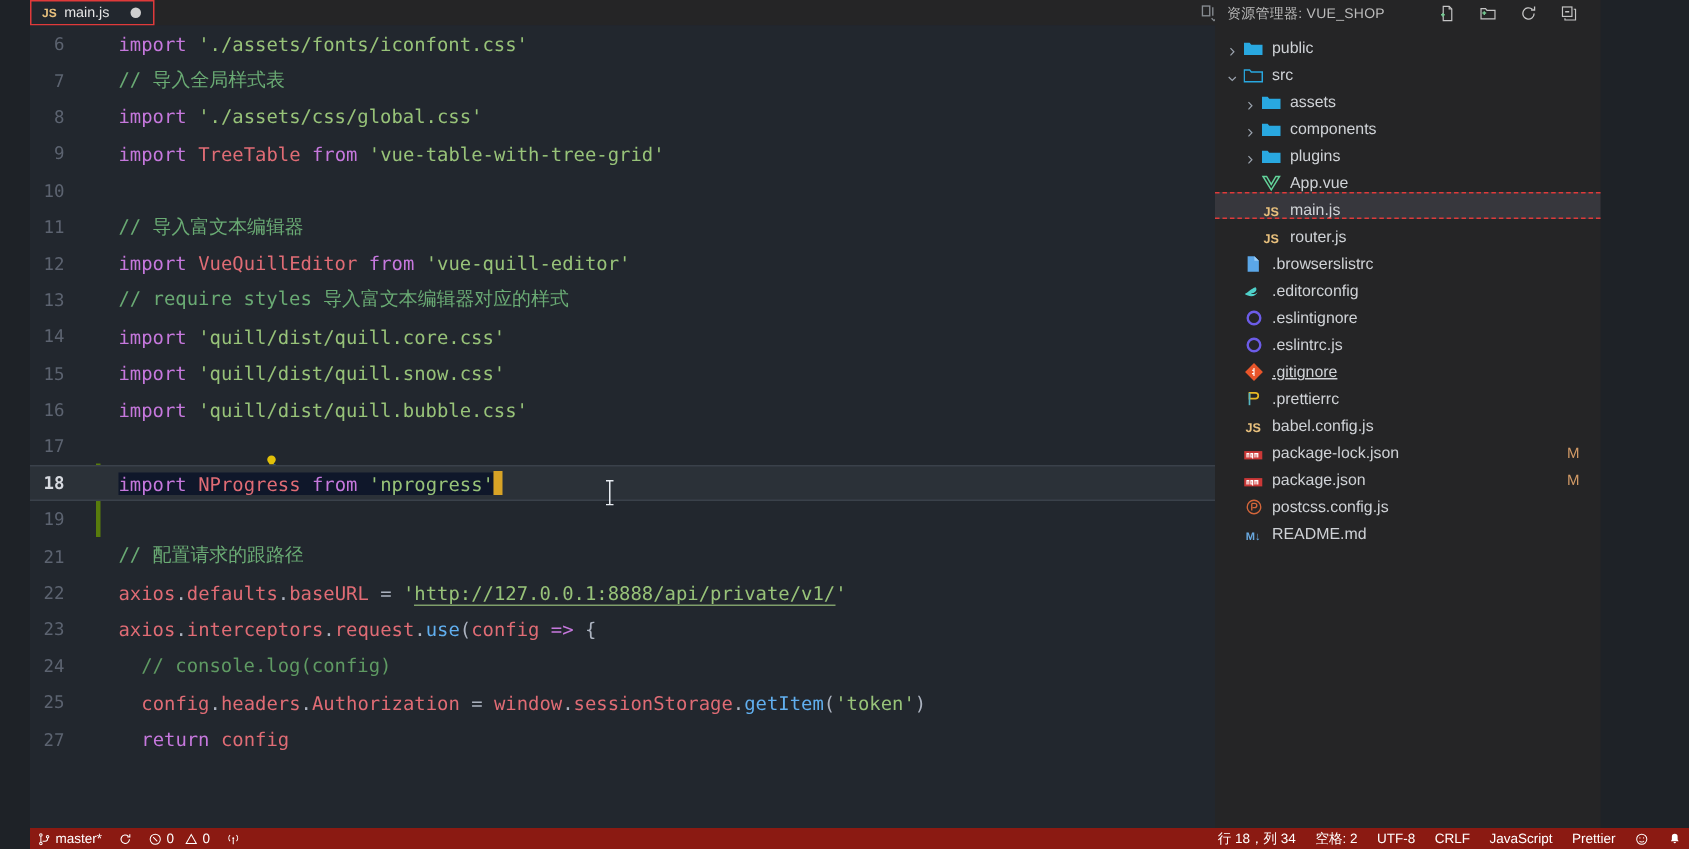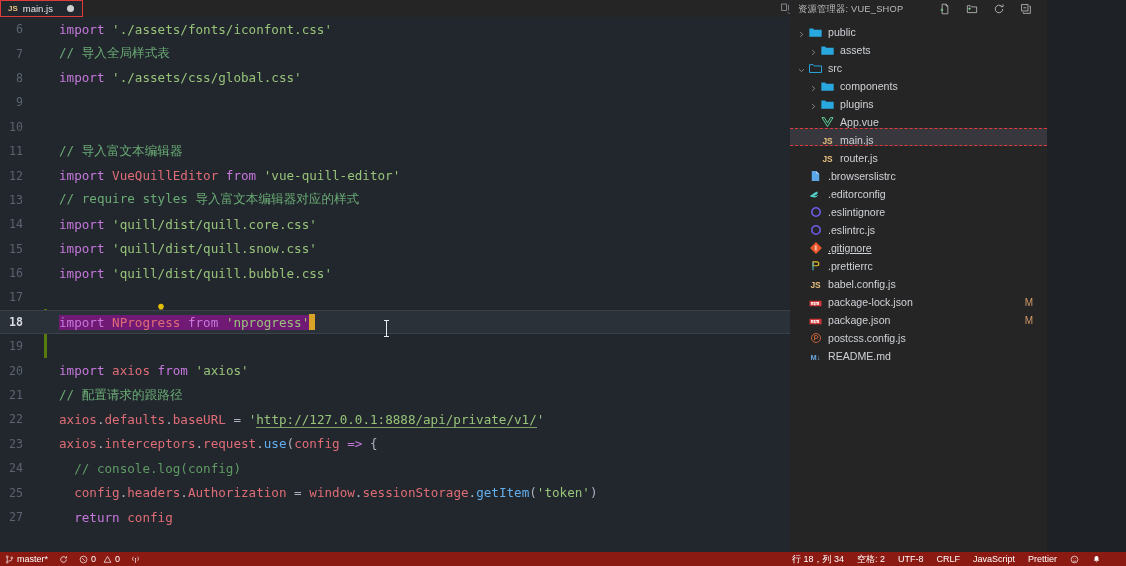--- a/index.html
+++ b/index.html
@@ -1,21 +1,21 @@
 <!DOCTYPE html>
 <html><head>
 <meta charset="utf-8">
 <style>
   * { margin:0; padding:0; box-sizing:border-box; }
   html,body {
     width:1126px; height:566px; overflow:hidden;
     background:#1e2227;
     font-family:"Liberation Sans", sans-serif;
   }
-  #app { position:relative; width:1047px; height:566px; background:#252526; }
+  #app { position:relative; width:1047px; height:566px; background:#252526;margin-left:20px; }
 
   
   .editor-col {
     position:absolute; left:0; top:0; width:869px; height:552px;
     background:#22272e;
   }
 
   
   .tabbar {
     position:absolute; left:0; top:0; width:869px; height:17px;
@@ -85,21 +85,21 @@
   .str     { color:#98c379; }      
   .cmt     { color:#5f9a63; }      
   .cmt-cn  { color:#6aab74; }
   .ident   { color:#e06c75; }      
   .fn      { color:#61afef; }
   .plain   { color:#abb2bf; }
   .punc    { color:#abb2bf; }
   .link    { color:#98c379; border-bottom:1px solid #7f9e6a; }
 
   
-  .sel { background:#701a75; }
+  .sel { background:#0f172a; }
 
   
   .cursor {
     display:inline-block; width:6px; height:16px; vertical-align:-3px;
     background:#d8a326; margin-left:0;
   }
 
   
   .bulb {
     position:absolute; left:64px; width:12px; height:13px;
@@ -234,20 +234,21 @@
           <span class="content cmt-cn">// 导入全局样式表</span>
         </div>
 
         <div class="line">
           <span class="ln">8</span>
           <span class="content"><span class="kw">import</span> <span class="str">'./assets/css/global.css'</span></span>
         </div>
 
         <div class="line">
           <span class="ln">9</span>
+          <span class="content"><span class="kw">import</span> <span class="ident">TreeTable</span> <span class="kw">from</span> <span class="str">'vue-table-with-tree-grid'</span></span>
         </div>
 
         <div class="line">
           <span class="ln">10</span>
           <span class="content"></span>
         </div>
 
         <div class="line">
           <span class="ln">11</span>
           <span class="content cmt-cn">// 导入富文本编辑器</span>
@@ -294,24 +295,20 @@
         <div class="line active">
           <span class="ln">18</span>
           <span class="content"><span class="sel"><span class="kw">import</span> <span class="ident">NProgress</span> <span class="kw">from</span> <span class="str">'nprogress'</span></span><span class="cursor"></span></span>
         </div>
 
         <div class="line">
           <span class="ln">19</span>
           <span class="content"></span>
         </div>
 
-        <div class="line">
-          <span class="ln">20</span>
-          <span class="content"><span class="kw">import</span> <span class="ident">axios</span> <span class="kw">from</span> <span class="str">'axios'</span></span>
-        </div>
 
         <div class="line">
           <span class="ln">21</span>
           <span class="content cmt-cn">// 配置请求的跟路径</span>
         </div>
 
         <div class="line">
           <span class="ln">22</span>
           <span class="content"><span class="ident">axios</span><span class="punc">.</span><span class="ident">defaults</span><span class="punc">.</span><span class="ident">baseURL</span> <span class="plain">=</span> <span class="str">'</span><span class="link">http://127.0.0.1:8888/api/private/v1/</span><span class="str">'</span></span>
         </div>
@@ -396,46 +393,46 @@
             </svg>
         </span>
         <span class="ficon">
           <svg viewBox="0 0 16 13" width="13" height="11">
               <path d="M0.4 11.6V1.5h4.6l1.4 1.7h9.2v8.4z" fill="#29a8e0"></path>
             </svg>
         </span>
         <span class="label">public</span>
       </div>
 
+      <div class="row" style="padding-left:6px;">
+        <span class="twisty">
+          <svg viewBox="0 0 10 10" width="7" height="7">
+              <path d="M1.6 3.3 L5 6.6 L8.4 3.3" fill="none" stroke="#9da5b0" stroke-width="1.1"></path>
+            </svg>
+        </span>
+        <span class="ficon">
+          <svg viewBox="0 0 16 13" width="13" height="11">
+              <path d="M0.6 11.4V1.7h4.4l1.4 1.7h9.0v8.0z" fill="none" stroke="#29a8e0" stroke-width="1.2"></path>
+            </svg>
+        </span>
+        <span class="label">src</span>
+      </div>
+
       <div class="row" style="padding-left:18px;">
         <span class="twisty">
           <svg viewBox="0 0 10 10" width="7" height="7">
               <path d="M3.3 1.6 L6.6 5 L3.3 8.4" fill="none" stroke="#9da5b0" stroke-width="1.1"></path>
             </svg>
         </span>
         <span class="ficon">
           <svg viewBox="0 0 16 13" width="13" height="11">
               <path d="M0.4 11.6V1.5h4.6l1.4 1.7h9.2v8.4z" fill="#29a8e0"></path>
             </svg>
         </span>
         <span class="label">assets</span>
-      </div>
-
-      <div class="row" style="padding-left:6px;">
-        <span class="twisty">
-          <svg viewBox="0 0 10 10" width="7" height="7">
-              <path d="M1.6 3.3 L5 6.6 L8.4 3.3" fill="none" stroke="#9da5b0" stroke-width="1.1"></path>
-            </svg>
-        </span>
-        <span class="ficon">
-          <svg viewBox="0 0 16 13" width="13" height="11">
-              <path d="M0.6 11.4V1.7h4.4l1.4 1.7h9.0v8.0z" fill="none" stroke="#29a8e0" stroke-width="1.2"></path>
-            </svg>
-        </span>
-        <span class="label">src</span>
       </div>
 
       <div class="row" style="padding-left:18px;">
         <span class="twisty">
           <svg viewBox="0 0 10 10" width="7" height="7">
               <path d="M3.3 1.6 L6.6 5 L3.3 8.4" fill="none" stroke="#9da5b0" stroke-width="1.1"></path>
             </svg>
         </span>
         <span class="ficon">
           <svg viewBox="0 0 16 13" width="13" height="11">

